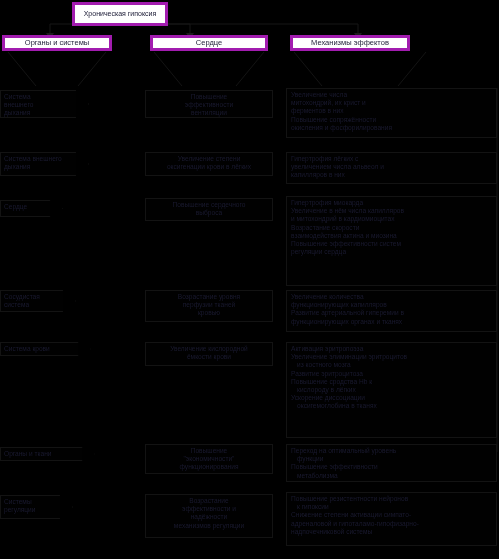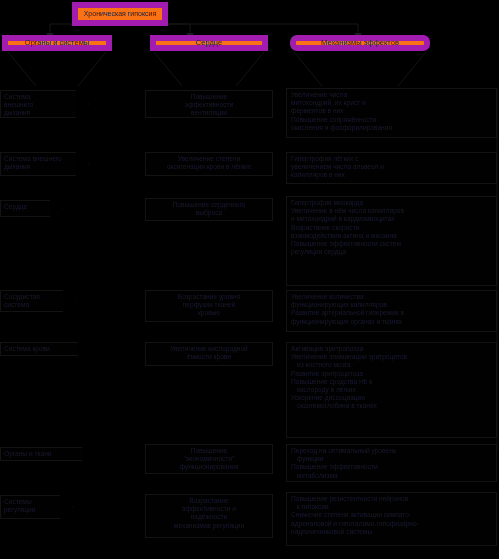--- a/index.html
+++ b/index.html
@@ -20,22 +20,22 @@
     position: absolute;
     left: 0; top: 0;
     width: 499px;
     height: 559px;
   }
 
   
   .box {
     position: absolute;
     box-sizing: border-box;
-    border: 6px solid #a21caf;
-    background: #f97316;
+    border: 3px solid #a21caf;
+    background: #ffffff;
     color: #191930;
     font-size: 7px;
     line-height: 8.4px;
     padding: 2px 3px;
     text-align: right;
   }
 
   
   .title-box {
     left: 72px; top: 2px;
@@ -52,21 +52,21 @@
     top: 35px;
     height: 16px;
     display: flex;
     align-items: center;
     justify-content: center;
     font-size: 7.5px;
     color: #1d1d36;
   }
   .hdr-1 { left: 2px;   width: 110px; }
   .hdr-2 { left: 150px; width: 118px; }
-  .hdr-3 { left: 290px; width: 140px; border-radius: 7px; }
+  .hdr-3 { left: 290px; width: 120px; }
 
   
   .organ {
     position: absolute;
     left: 0px;
     box-sizing: border-box;
     border: 1px solid #131313;
     border-right: none;
     background: #010101;
     color: #1a1a30;

